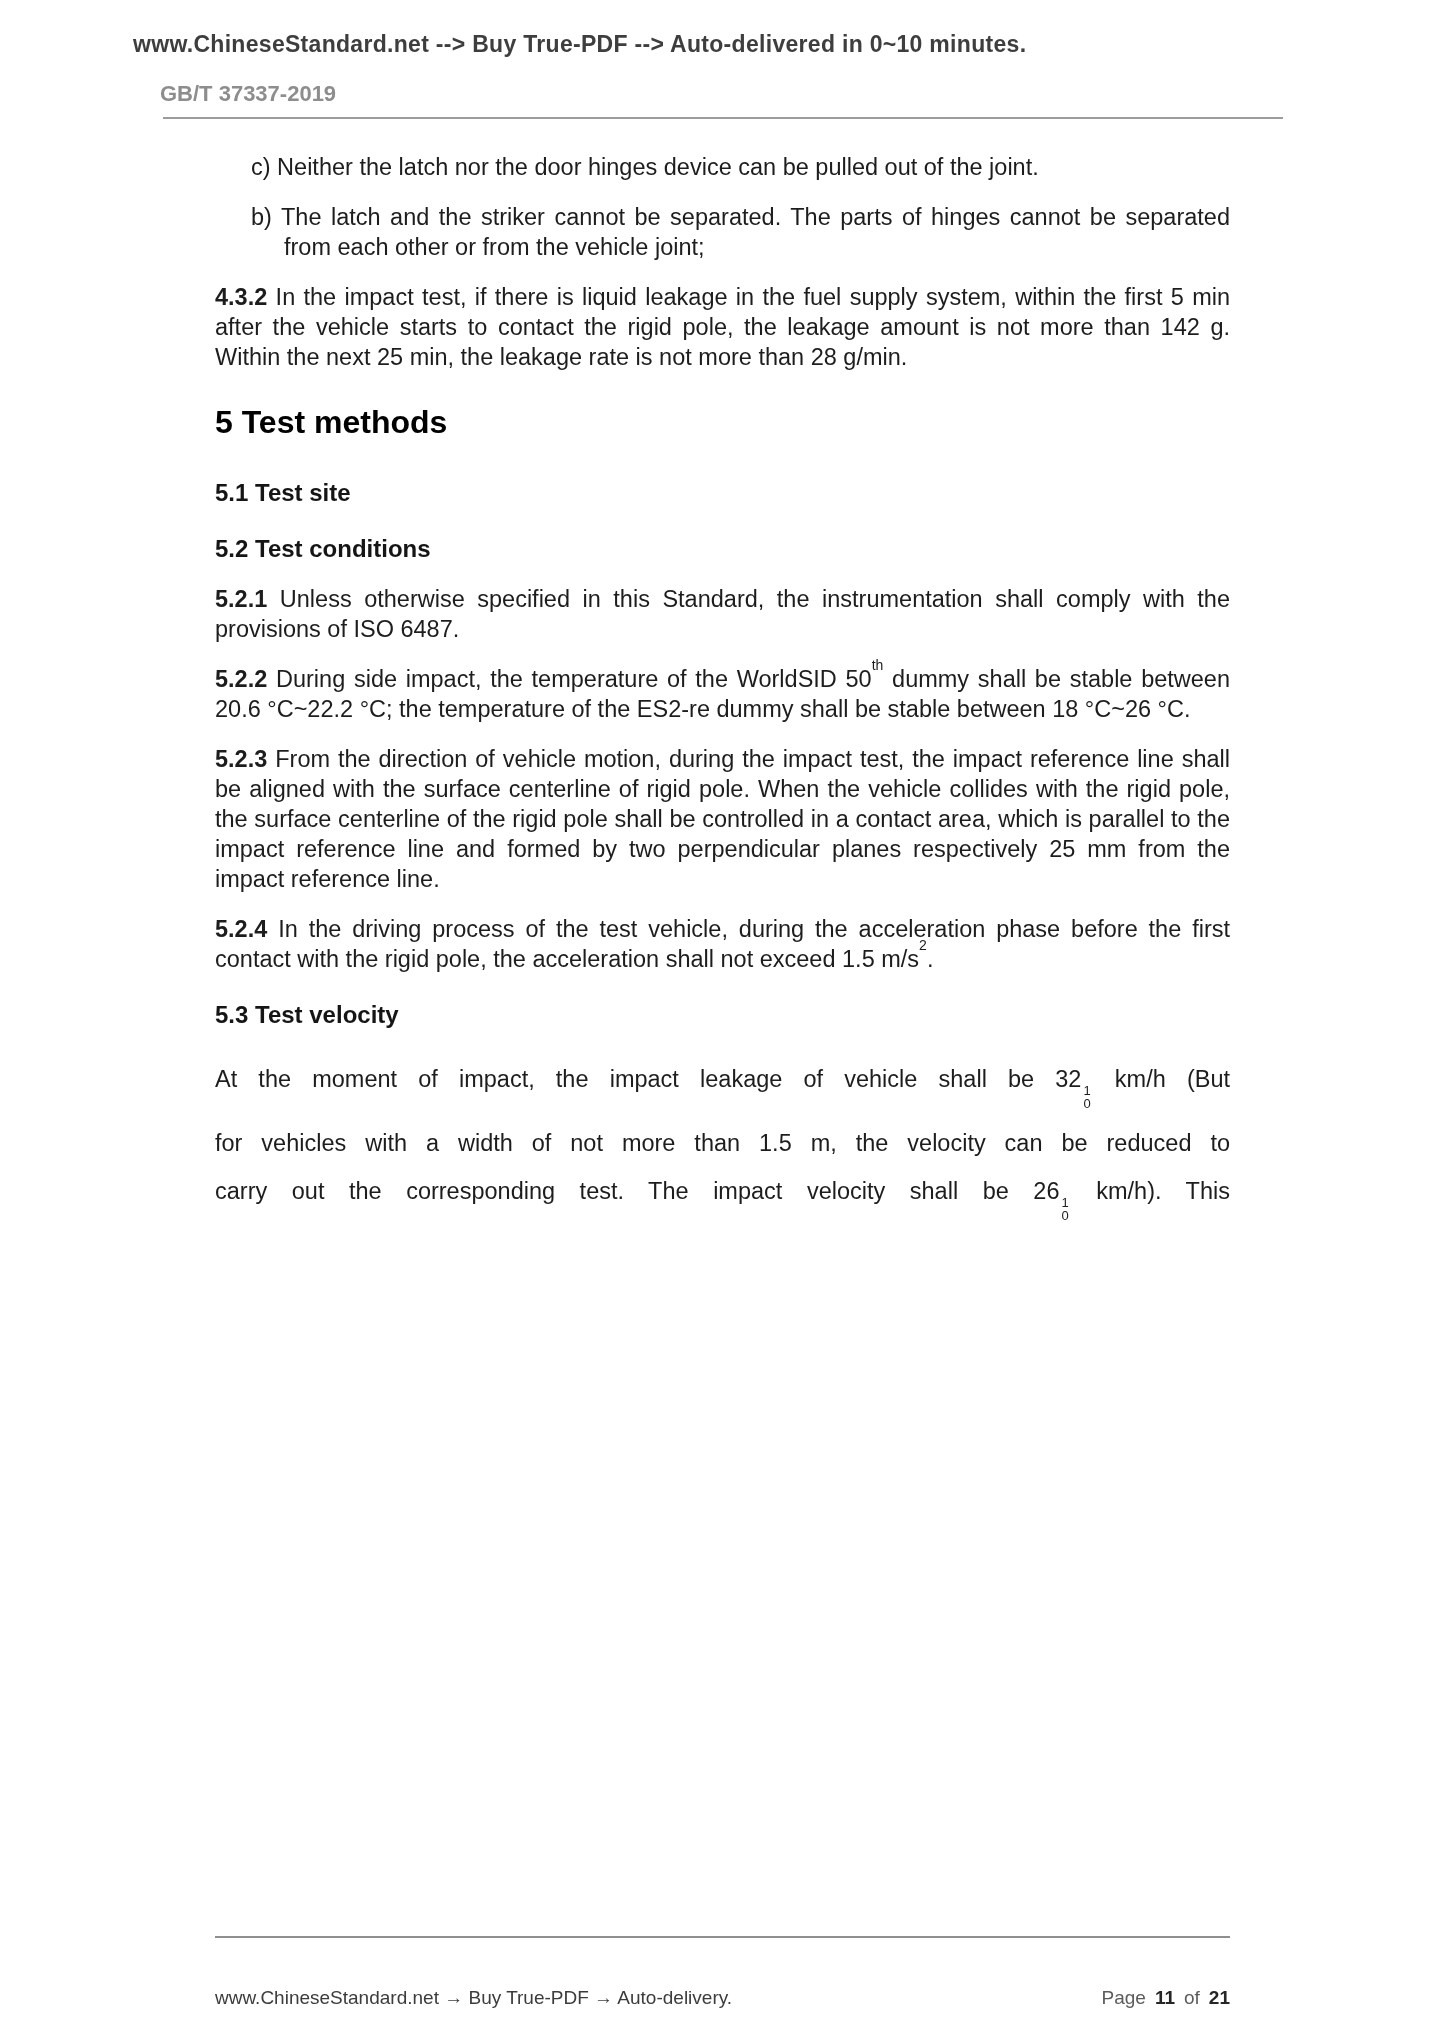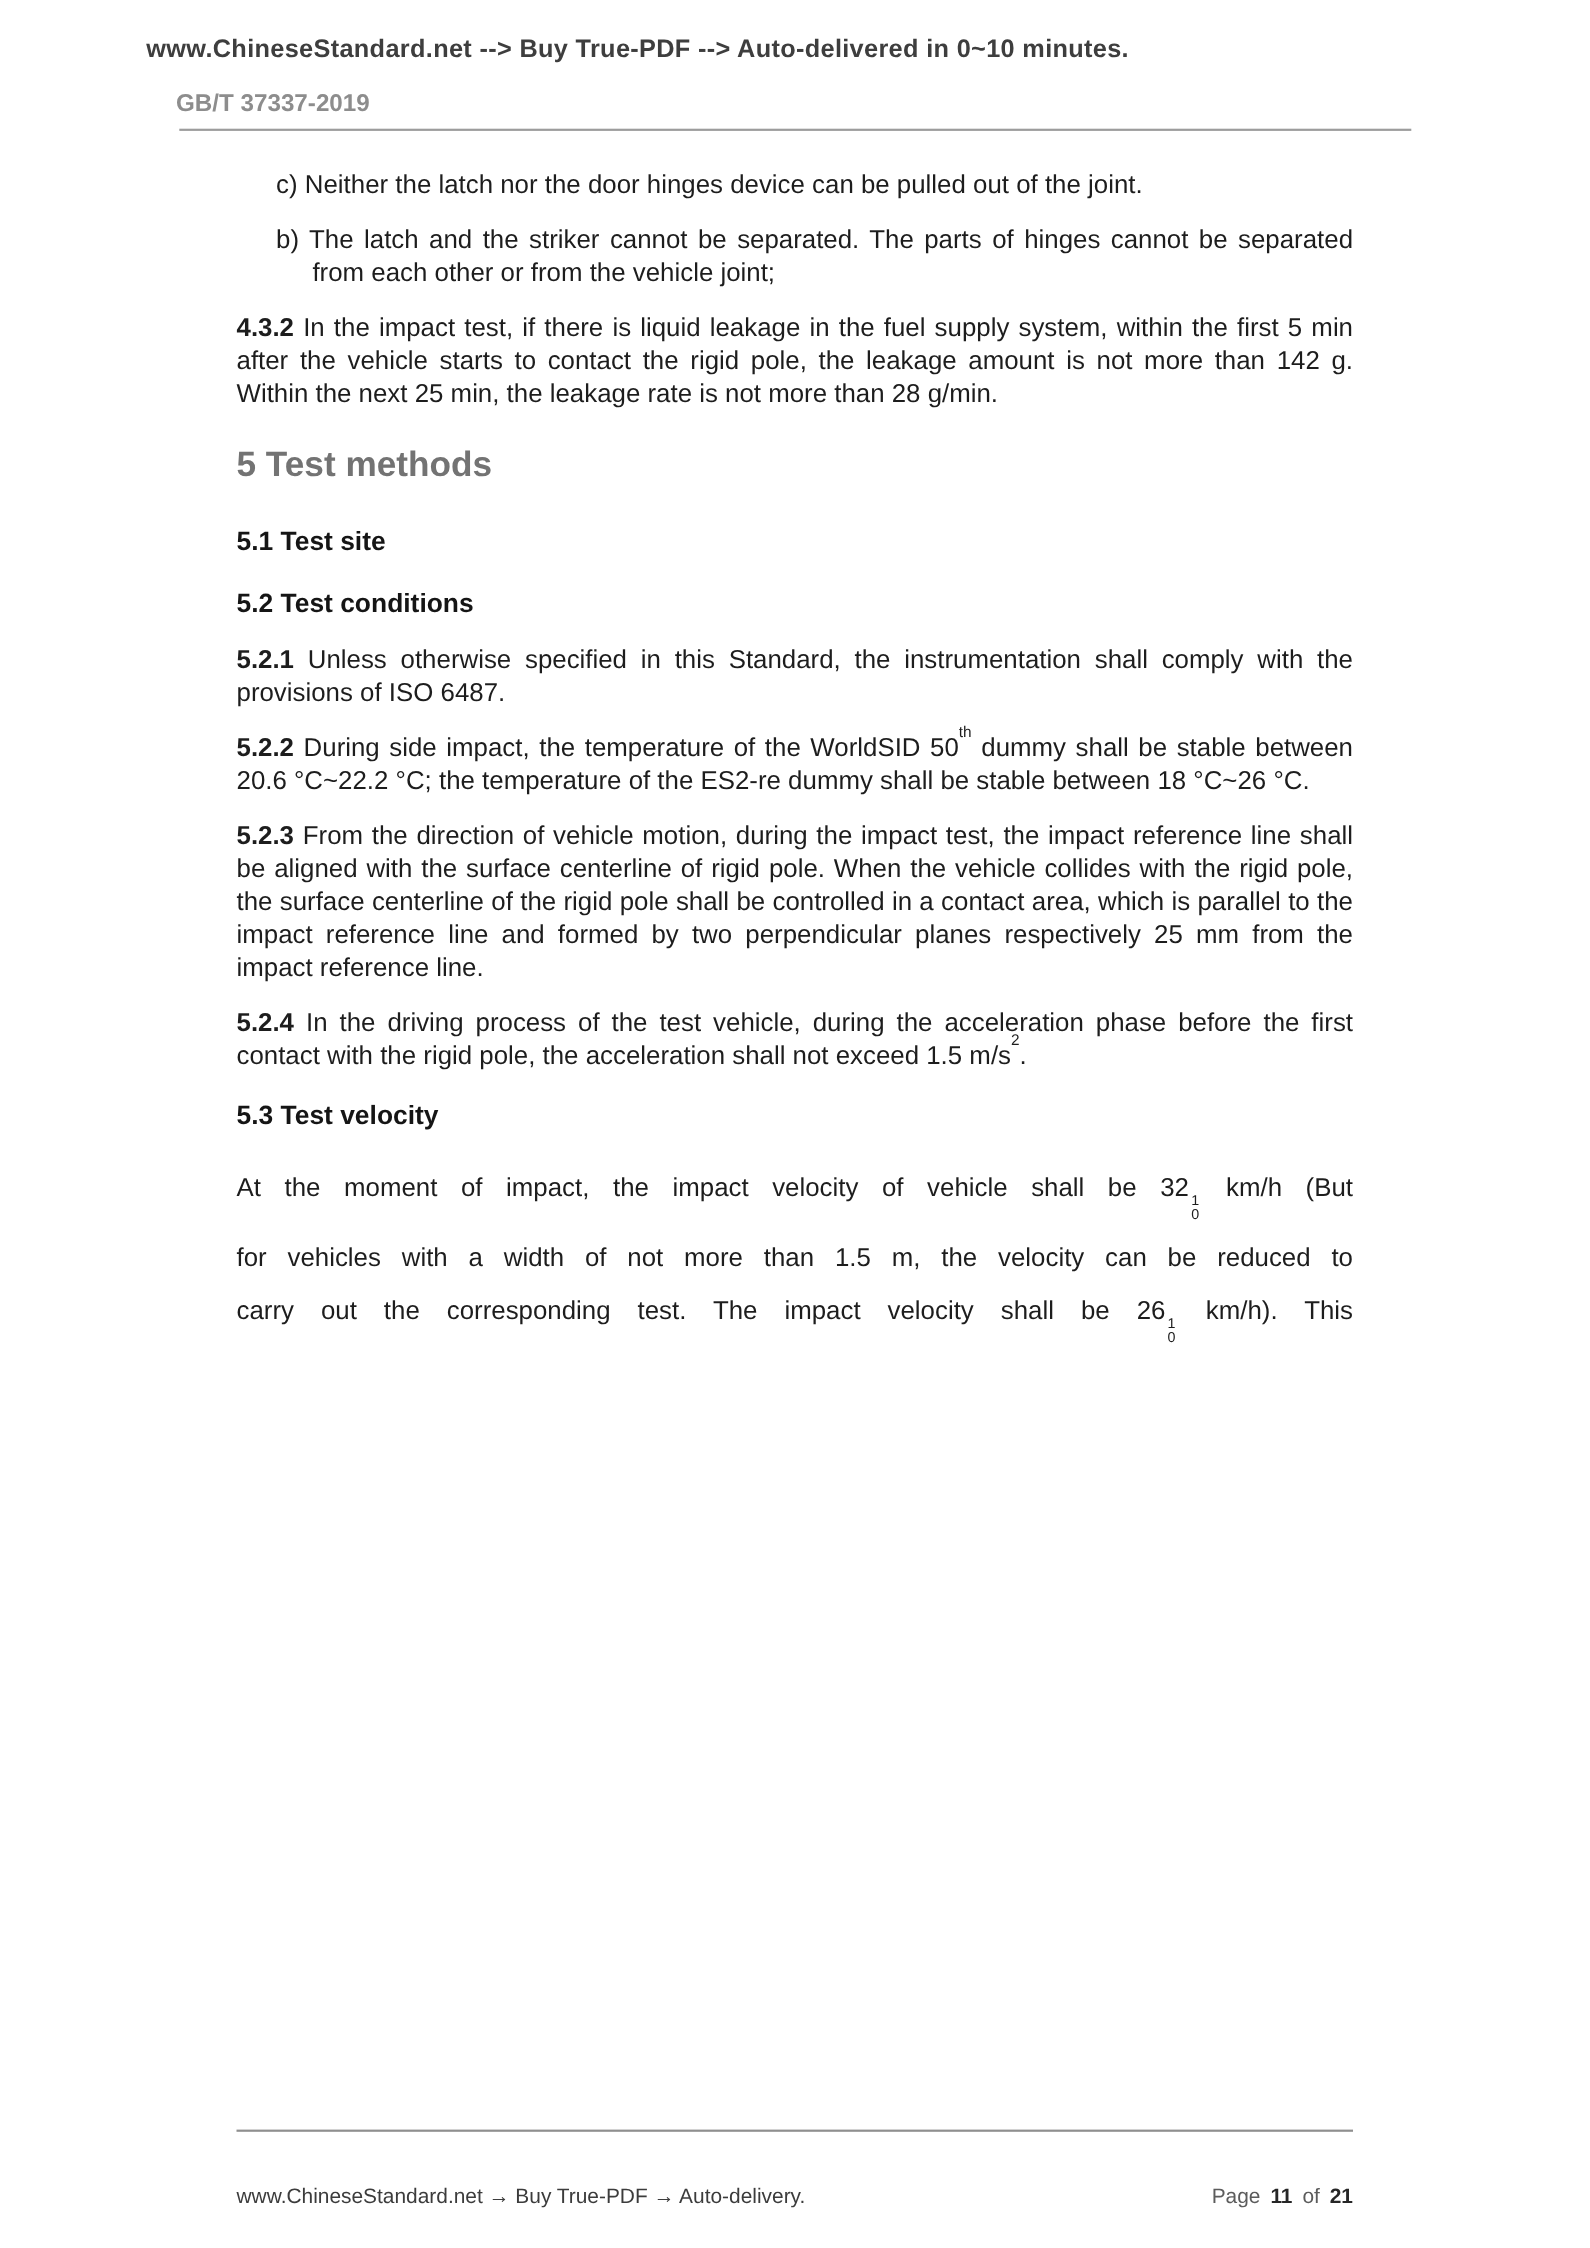--- a/index.html
+++ b/index.html
@@ -45,21 +45,21 @@
     font-size: 23.5px;
     line-height: 30px;
   }
   .para { margin: 20px 0; text-align: justify; }
   .list-item {
     margin: 20px 0 20px 36px;
     padding-left: 33px;
     text-indent: -33px;
     text-align: justify;
   }
-  .h2 { font-size: 32px; line-height: 40px; font-weight: bold; margin: 30px 0 36px; color: #737373; }
+  .h2 { font-size: 32px; line-height: 40px; font-weight: bold; margin: 30px 0 36px; color: #000000; }
   .h3 { font-size: 24px; line-height: 30px; font-weight: bold; margin: 26px 0 20px; color: #151515; }
   .lbl { font-weight: bold; }
   .sp { font-size: 14px; line-height: 0; position: relative; top: -8px; }
 
   .vblock { margin-top: 34px; }
   .vline { text-align: justify; text-align-last: justify; margin-bottom: 18px; }
   .tolnum { white-space: nowrap; }
   .tol-stack {
     display: inline-flex;
     flex-direction: column;
@@ -114,21 +114,21 @@
     <p class="para"><b class="lbl">5.2.2</b><span> During side impact, the temperature of the WorldSID 50</span><sup class="sp">th</sup><span> dummy shall be stable between 20.6 °C~22.2 °C; the temperature of the ES2-re dummy shall be stable between 18 °C~26 °C.</span></p>
 
     <p class="para"><b class="lbl">5.2.3</b><span> From the direction of vehicle motion, during the impact test, the impact reference line shall be aligned with the surface centerline of rigid pole. When the vehicle collides with the rigid pole, the surface centerline of the rigid pole shall be controlled in a contact area, which is parallel to the impact reference line and formed by two perpendicular planes respectively 25 mm from the impact reference line.</span></p>
 
     <p class="para"><b class="lbl">5.2.4</b><span> In the driving process of the test vehicle, during the acceleration phase before the first contact with the rigid pole, the acceleration shall not exceed 1.5 m/s</span><sup class="sp">2</sup><span>.</span></p>
 
     <h2 class="h3">5.3 Test velocity</h2>
 
     <div class="vblock">
 
-      <div class="vline"><span>At the moment of impact, the impact velocity of vehicle shall be </span><span class="tolnum"><span>32</span><span class="tol-stack">
+      <div class="vline"><span>At the moment of impact, the impact leakage of vehicle shall be </span><span class="tolnum"><span>32</span><span class="tol-stack">
               <span>1</span>
               <span>0</span>
             </span></span><span> km/h (But</span></div>
 
       <div class="vline"><span>for vehicles with a width of not more than 1.5 m, the velocity can be reduced to</span></div>
 
       <div class="vline"><span>carry out the corresponding test. The impact velocity shall be </span><span class="tolnum"><span>26</span><span class="tol-stack">
               <span>1</span>
               <span>0</span>
             </span></span><span> km/h). This</span></div>

